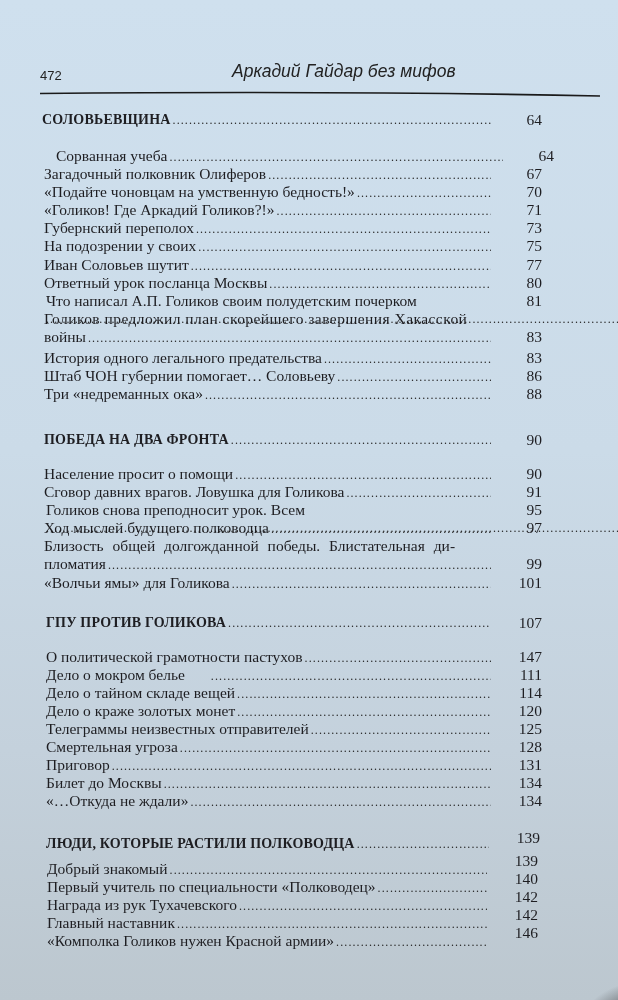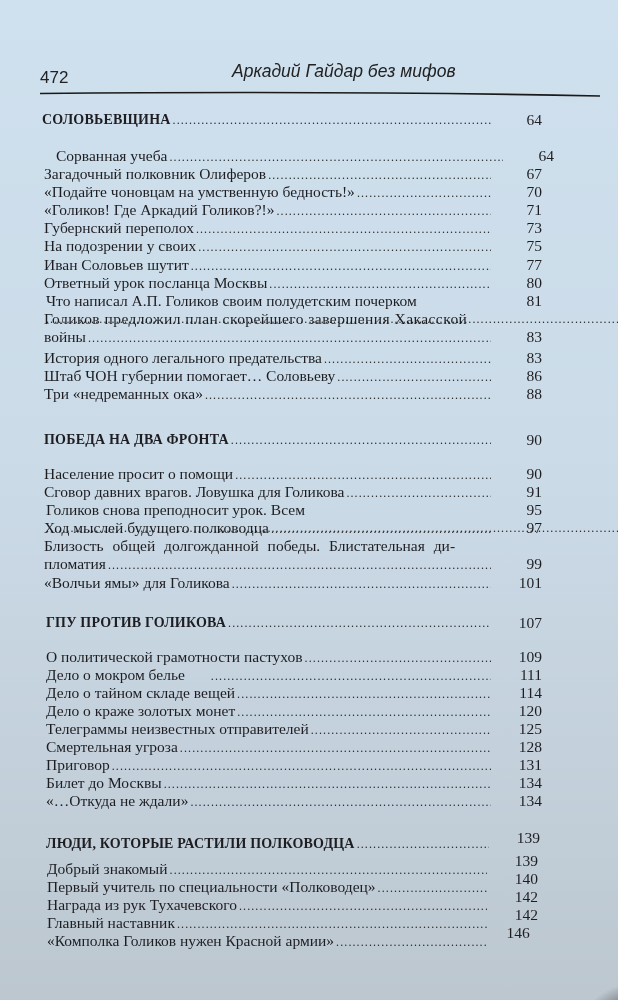--- a/index.html
+++ b/index.html
@@ -12,21 +12,21 @@
   .corner-shadow {
     position:absolute; right:-30px; bottom:-30px; width:70px; height:50px;
     background: radial-gradient(ellipse at 100% 100%, #2a2a2a 0%, rgba(40,40,40,0.6) 35%, rgba(0,0,0,0) 70%);
   }
   .running-head {
     position:absolute; left:40px; top:55px; width:560px; height:40px;
   }
   .page-number {
     position:absolute; left:0; top:13px;
     font-family: "Liberation Sans", "DejaVu Sans", sans-serif;
-    font-size:17px; color:#222;
+    font-size:13px; color:#222;
   }
   .book-title {
     position:absolute; left:192px; top:6px;
     font-family: "Liberation Sans", "DejaVu Sans", sans-serif;
     font-style:italic; font-size:17.5px; color:#222;
   }
   .head-rule {
     position:absolute; left:0; top:35px; width:560px; height:8px;
   }
   .toc { position:absolute; left:0; top:0; width:618px; }
@@ -176,21 +176,21 @@
 
   <div class="entry chapter" style="left:46px; top:614px; width:448px;">
     <span class="title">ГПУ ПРОТИВ ГОЛИКОВА</span>
     <span class="dots"></span>
     <span class="pg">107</span>
   </div>
 
   <div class="entry" style="left:46px; top:648px; width:448px;">
     <span class="title">О политической грамотности пастухов</span>
     <span class="dots"></span>
-    <span class="pg">109</span>
+    <span class="pg">147</span>
   </div>
   <div class="entry" style="left:46px; top:666px; width:448px;gap:24px;">
     <span class="title">Дело о мокром белье</span>
     <span class="dots"></span>
     <span class="pg">111</span>
   </div>
   <div class="entry" style="left:46px; top:684px; width:448px;">
     <span class="title">Дело о тайном складе вещей</span>
     <span class="dots"></span>
     <span class="pg">114</span>
@@ -248,16 +248,16 @@
     <span class="pg" style="top:-8px;">142</span>
   </div>
   <div class="entry" style="left:47px; top:914px; width:443px;">
     <span class="title">Главный наставник</span>
     <span class="dots"></span>
     <span class="pg" style="top:-8px;">142</span>
   </div>
   <div class="entry" style="left:47px; top:932px; width:443px;">
     <span class="title">«Комполка Голиков нужен Красной армии»</span>
     <span class="dots"></span>
-    <span class="pg" style="top:-8px;text-align:center;">146</span>
+    <span class="pg" style="top:-8px;">146</span>
   </div>
 
 </div>
 
 </body></html>

